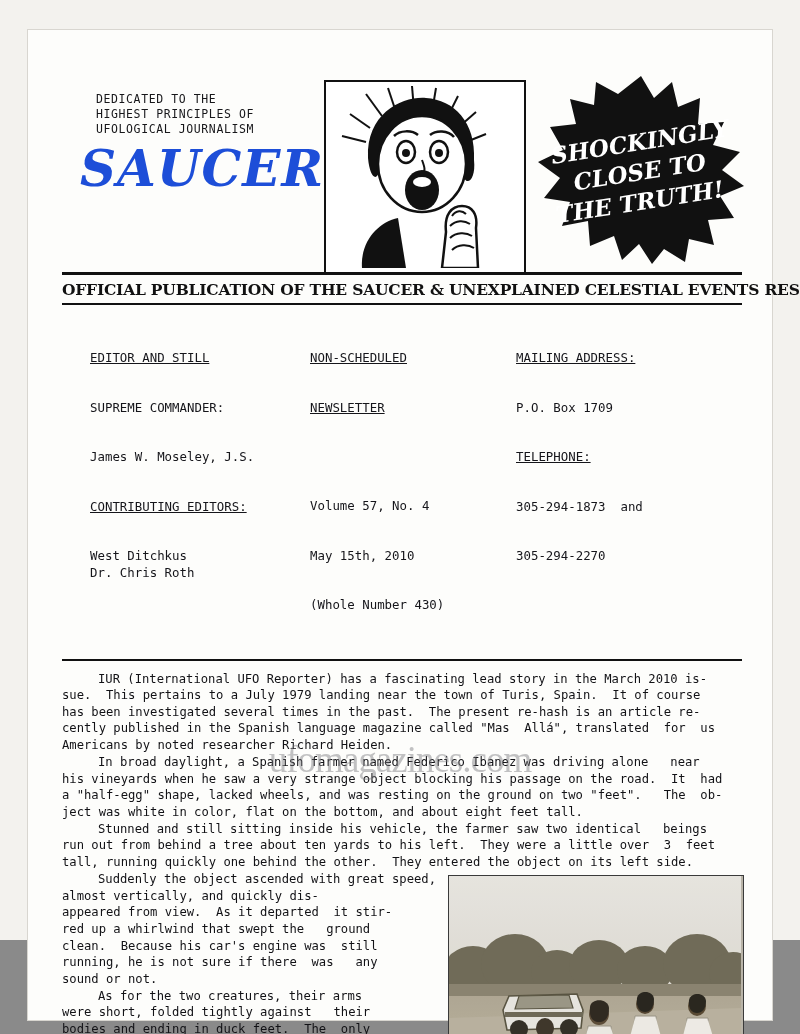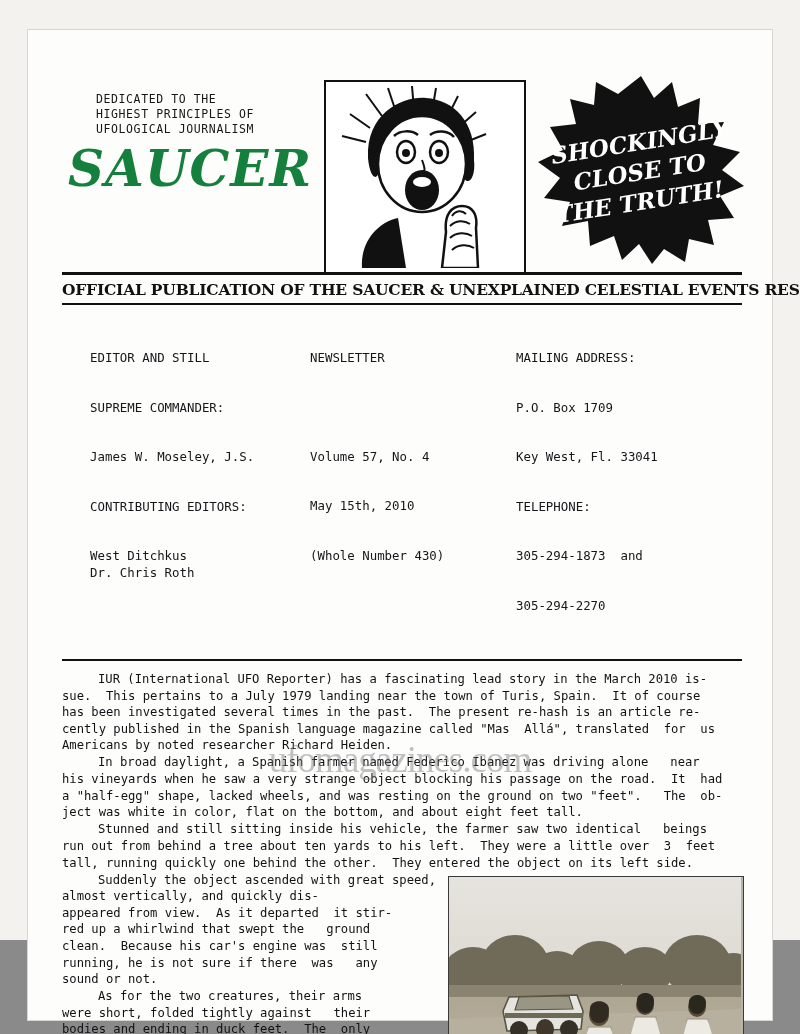--- a/index.html
+++ b/index.html
@@ -47,29 +47,29 @@
     top: 32px;
     font-family: "DejaVu Sans Mono", monospace;
     font-size: 11.5px;
     line-height: 15px;
     letter-spacing: 0.6px;
     color: #17171a;
     white-space: pre;
   }
   .logo {
     position: absolute;
-    left: 6px;
+    left: 18px;
     top: 82px;
     font-family: "DejaVu Serif", serif;
     font-style: italic;
     font-weight: bold;
     font-size: 50px;
     line-height: 54px;
     letter-spacing: 1px;
-    color: #15803d;
+    color: #1d4ed8;
   }
   .logo .line2 { margin-left: 34px; }
 
   .cartoon {
     position: absolute;
     left: 262px;
     top: 20px;
     width: 198px;
     height: 190px;
     border: 2px solid #111;
@@ -111,21 +111,21 @@
     display: flex;
     padding: 12px 0 6px 0;
     font-size: 12.4px;
     line-height: 16.5px;
     color: #15151a;
     white-space: pre;
   }
   .col-a { width: 248px; padding-left: 28px; box-sizing: border-box; }
   .col-b { width: 206px; }
   .col-c { width: 226px; }
-  .u { }
+  .u { text-decoration: underline; }
 
   .rule-under {
     border-top: 2px solid #111;
     margin-top: 6px;
   }
 
   
   .article {
     padding-top: 10px;
     font-size: 12.2px;
@@ -252,30 +252,30 @@
       <div class="colophon">
         <div class="col-a">
           <div class="u">EDITOR AND STILL</div>
           <div>SUPREME COMMANDER:</div>
           <div>James W. Moseley, J.S.</div>
           <div class="u">CONTRIBUTING EDITORS:</div>
           <div>West Ditchkus
 Dr. Chris Roth</div>
         </div>
         <div class="col-b">
+          <div class="u">NON-SCHEDULED</div>
           <div class="u">NEWSLETTER</div>
           <div style="height:16px"></div>
           <div>Volume 57, No. 4</div>
           <div>May 15th, 2010</div>
           <div>(Whole Number 430)</div>
         </div>
         <div class="col-c">
           <div class="u">MAILING ADDRESS:</div>
           <div>P.O. Box 1709</div>
-          <div>Key West, Fl. 33041</div>
           <div class="u">TELEPHONE:</div>
           <div>305-294-1873  and</div>
           <div>305-294-2270</div>
         </div>
       </div>
       <div class="rule-under"></div>
 
       <div class="article flow">
 
         <p>IUR (International UFO Reporter) has a fascinating lead story in the March 2010 is-

